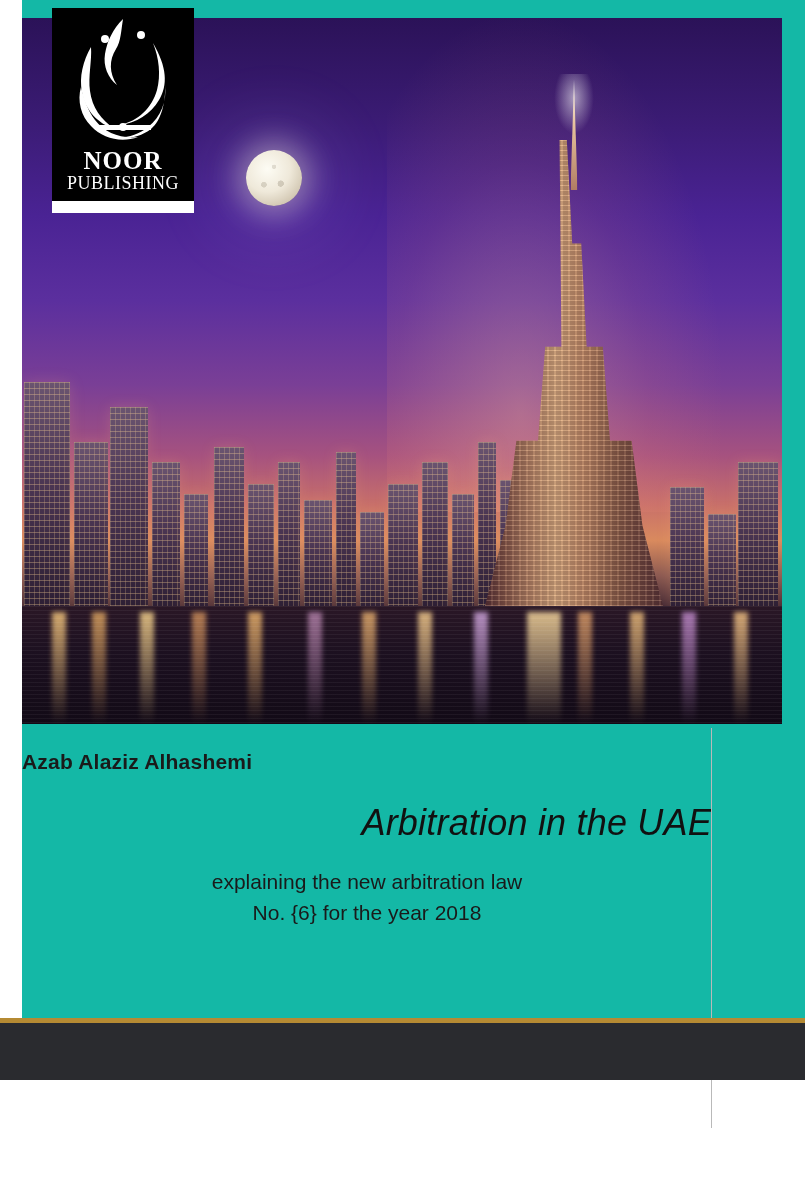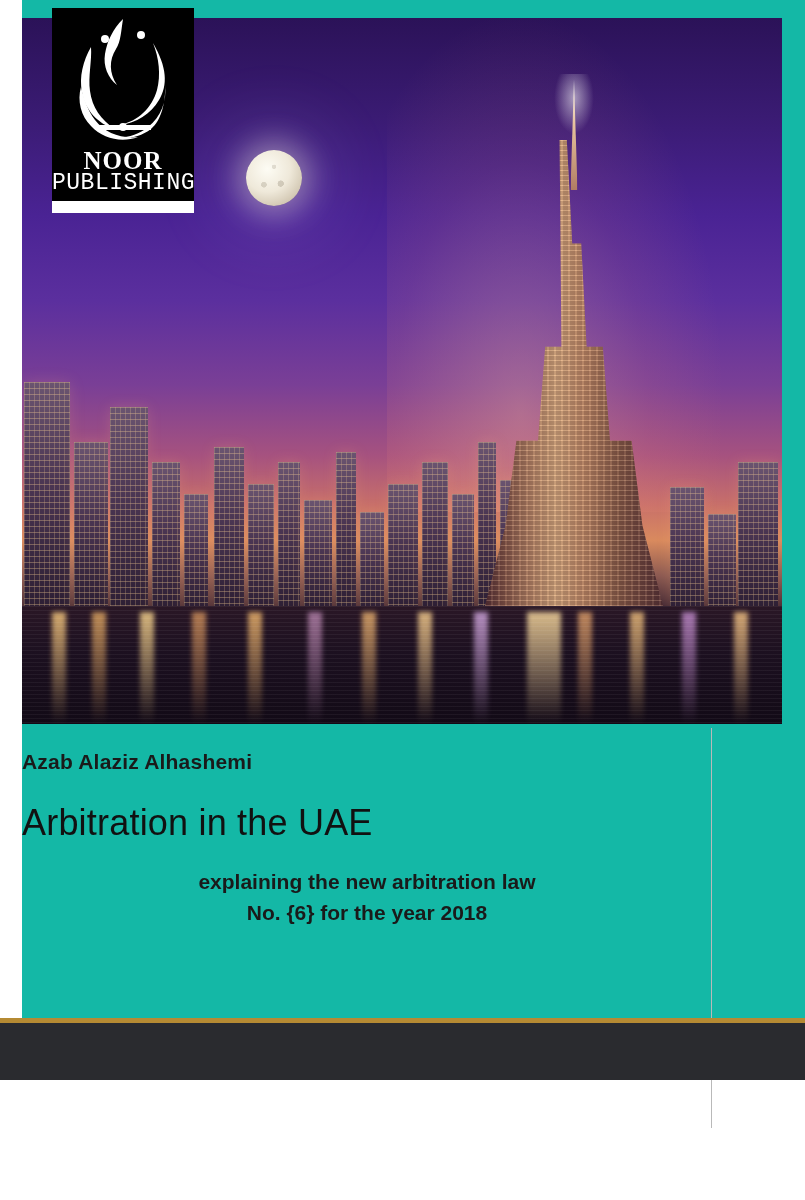--- a/index.html
+++ b/index.html
@@ -224,22 +224,22 @@
     padding-bottom: 8px;
   }
   .logo-noor {
     font-family: "Liberation Serif", serif;
     font-weight: bold;
     font-size: 25px;
     letter-spacing: 1px;
     line-height: 26px;
   }
   .logo-pub {
-    font-family: Liberation Mono, monospace;
-    font-size: 23px;
+    font-family: Liberation Serif, serif;
+    font-size: 18px;
     letter-spacing: 0.5px;
     line-height: 19px;
   }
 
   
   .textblock {
     position: absolute;
     left: 22px;
     top: 750px;
     width: 690px;
@@ -251,30 +251,30 @@
     color: #1a1a1a;
     margin: 0 0 28px 0;
     text-align: left;
     letter-spacing: .2px;
   }
   .title {
     font-size: 36px;
     font-weight: normal;
     color: #111111;
     margin: 0 0 22px 0;
-    text-align: left;
+    text-align: right;
     letter-spacing: .2px;
+    font-style: italic;
   }
   .subtitle {
     font-size: 21px;
     color: #1a1a1a;
     line-height: 31px;
     margin: 0;
     text-align: center;
-    font-weight: bold;
   }
 
   
   .bottom-band {
     position: absolute;
     left: 0;
     bottom: 0;
     width: 805px;
     height: 62px;
     background: #2a2b2f;

